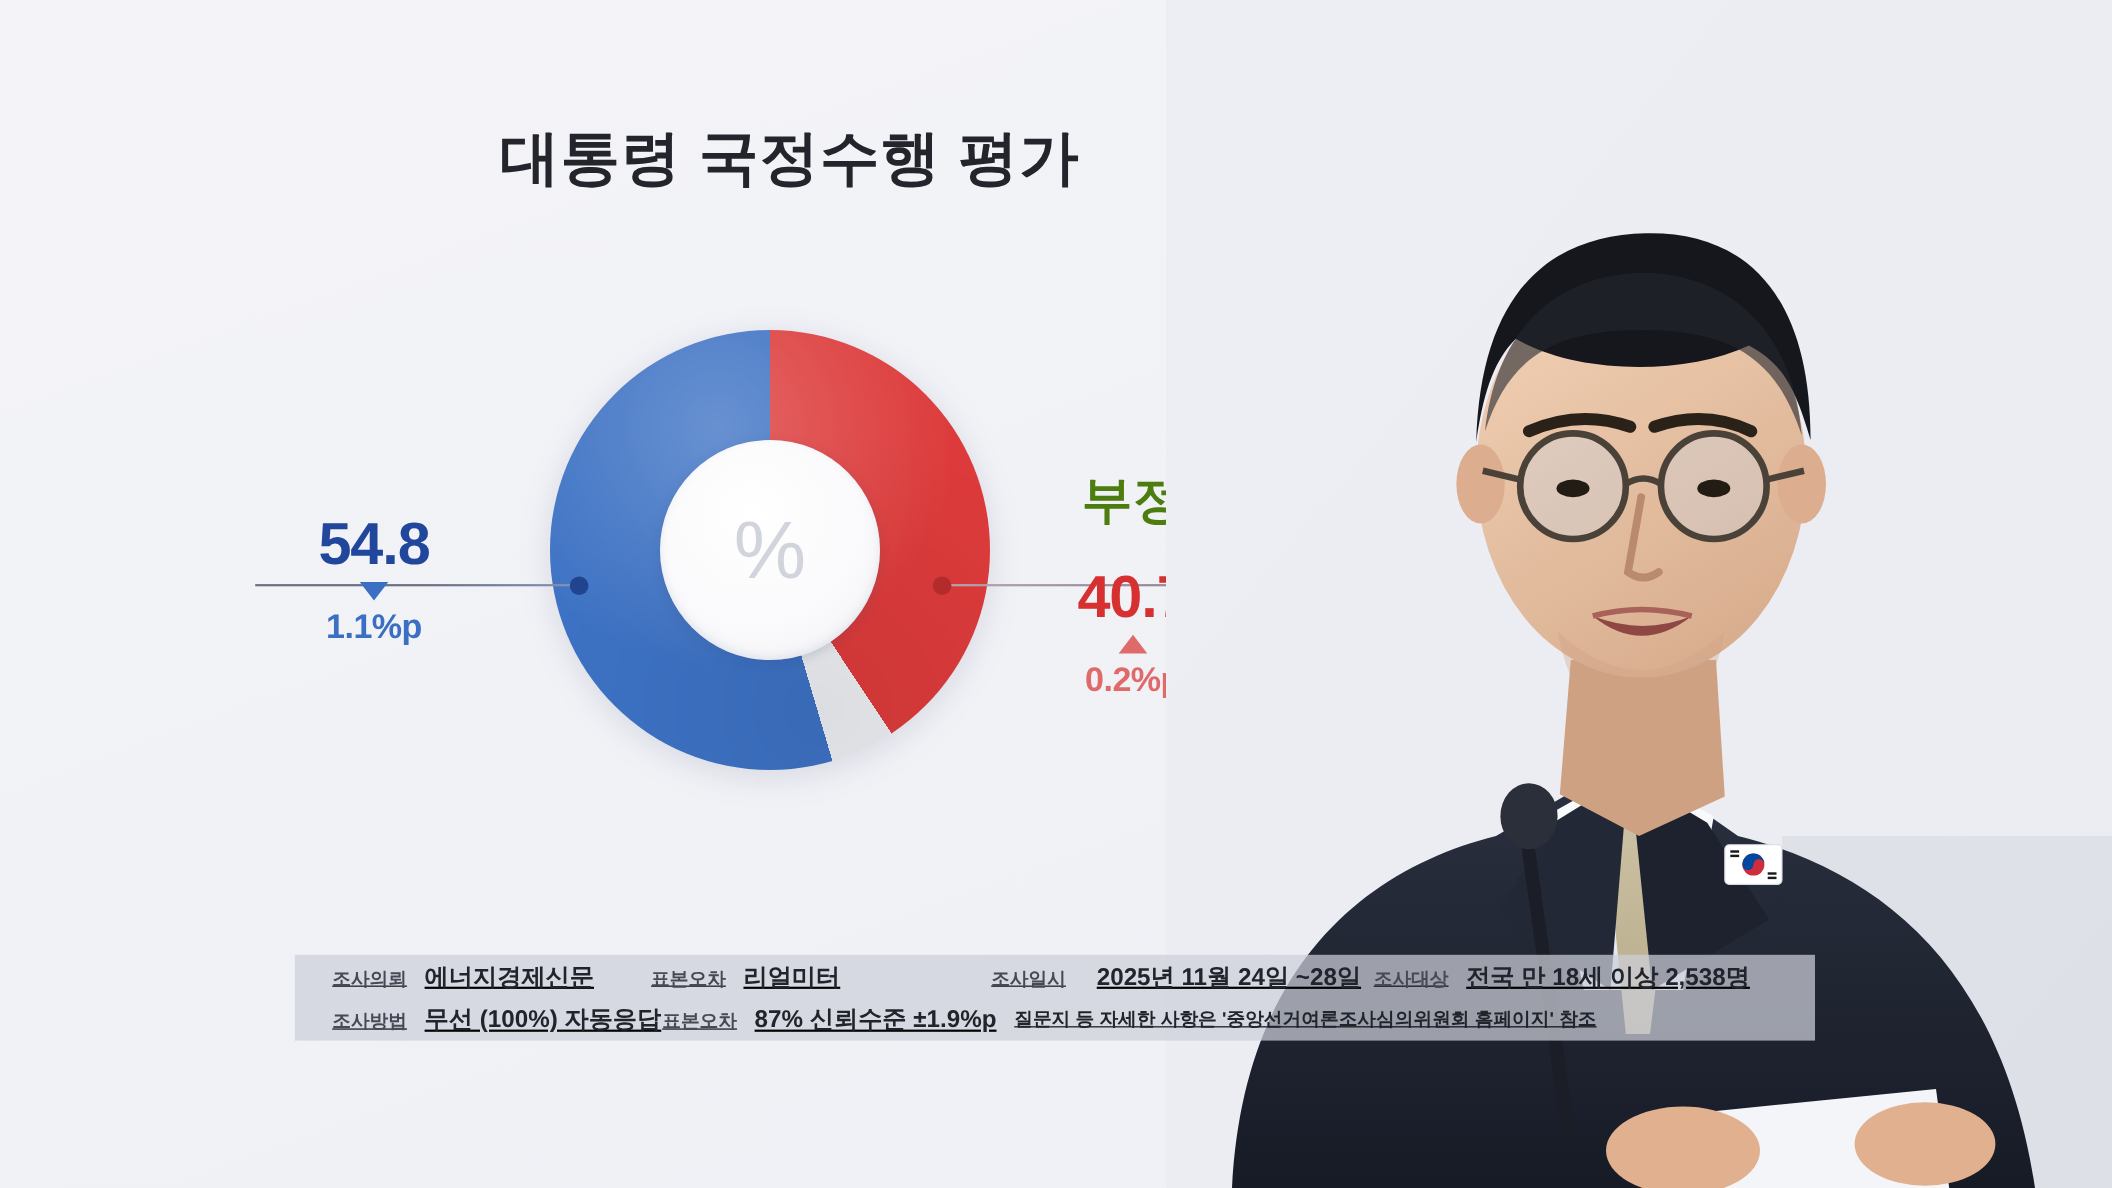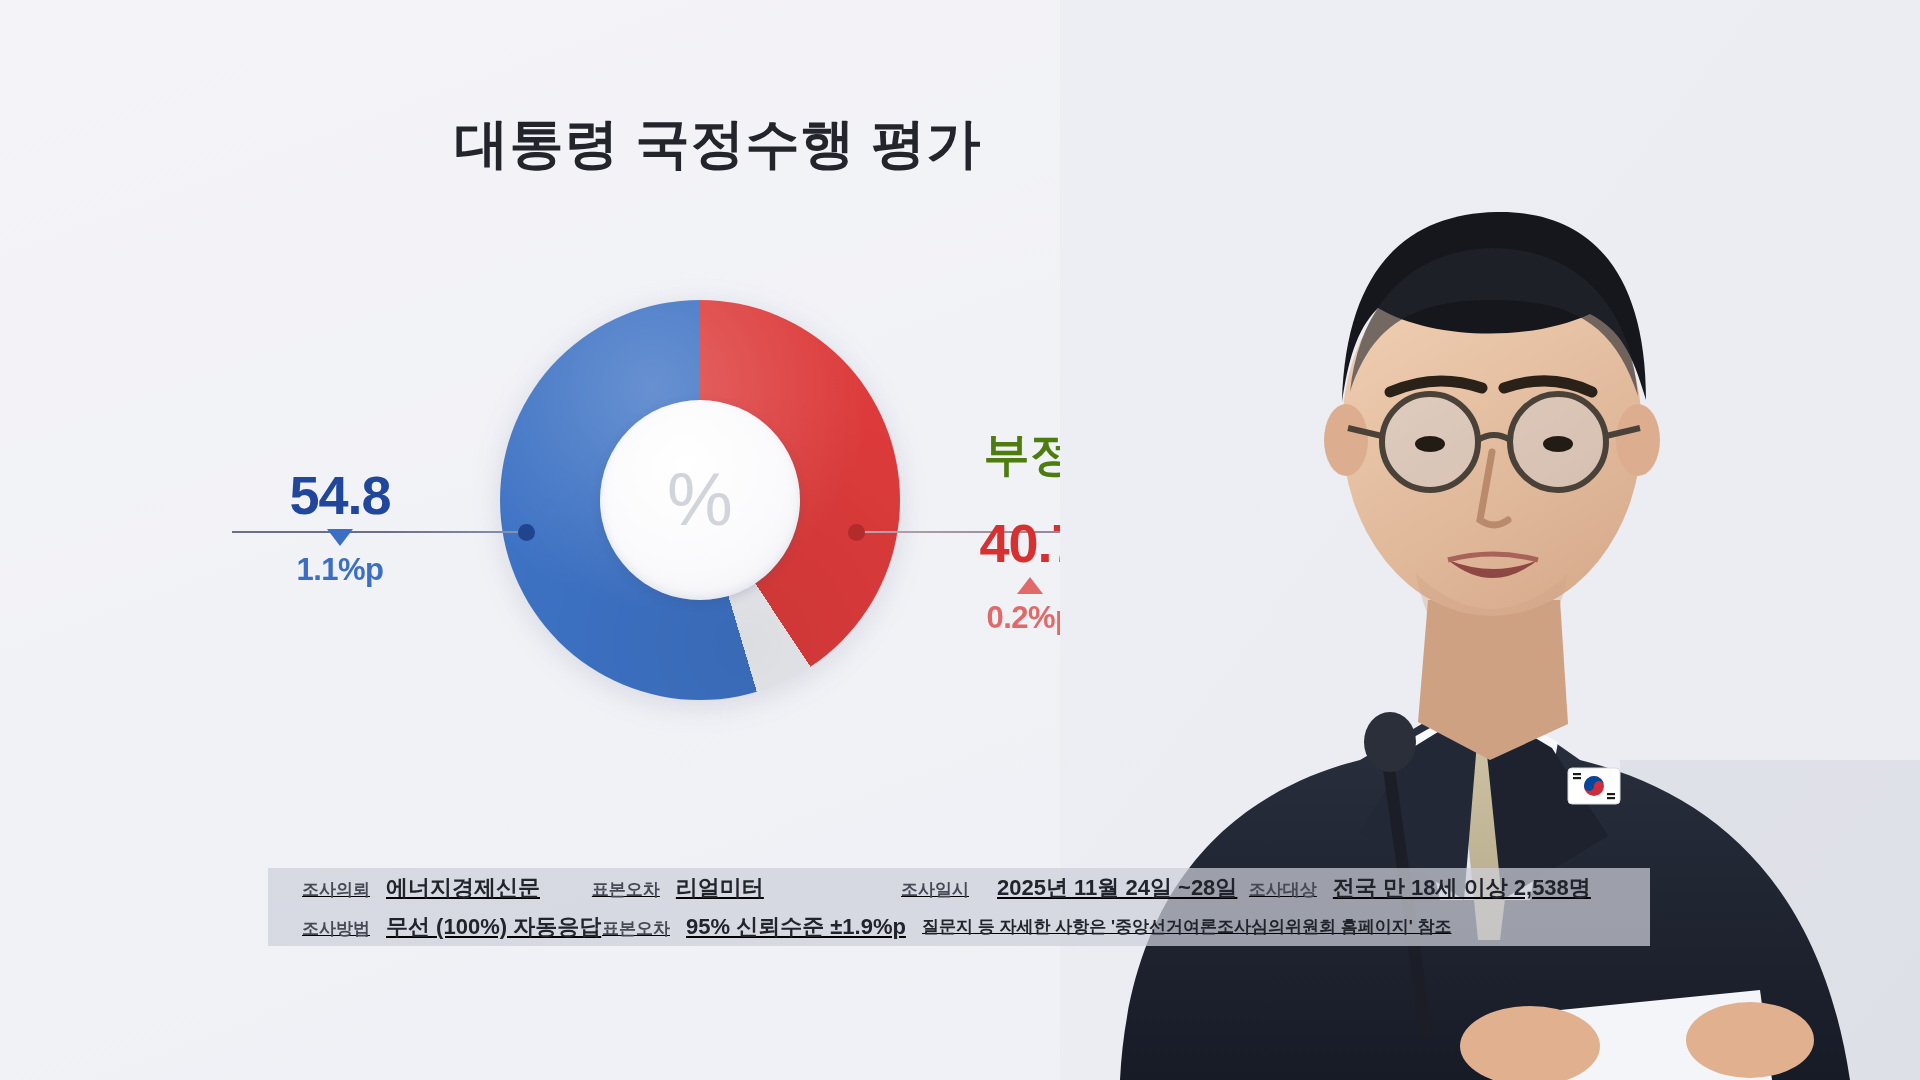--- a/index.html
+++ b/index.html
@@ -311,19 +311,19 @@
       <span class="f-val">전국 만 18세 이상 2,538명</span>
     </div>
   </div>
   <div class="footer-row">
     <div class="f-cell c1">
       <span class="f-key">조사방법</span>
       <span class="f-val">무선 (100%) 자동응답</span>
     </div>
     <div class="f-cell c2">
       <span class="f-key">표본오차</span>
-      <span class="f-val">95% 신뢰수준 ±1.9%p</span>
+      <span class="f-val">87% 신뢰수준 ±1.9%p</span>
     </div>
     <div class="f-cell note-wide">
       <span class="f-note">질문지 등 자세한 사항은 '중앙선거여론조사심의위원회 홈페이지' 참조</span>
     </div>
   </div>
 </div>
 
 </body></html>

